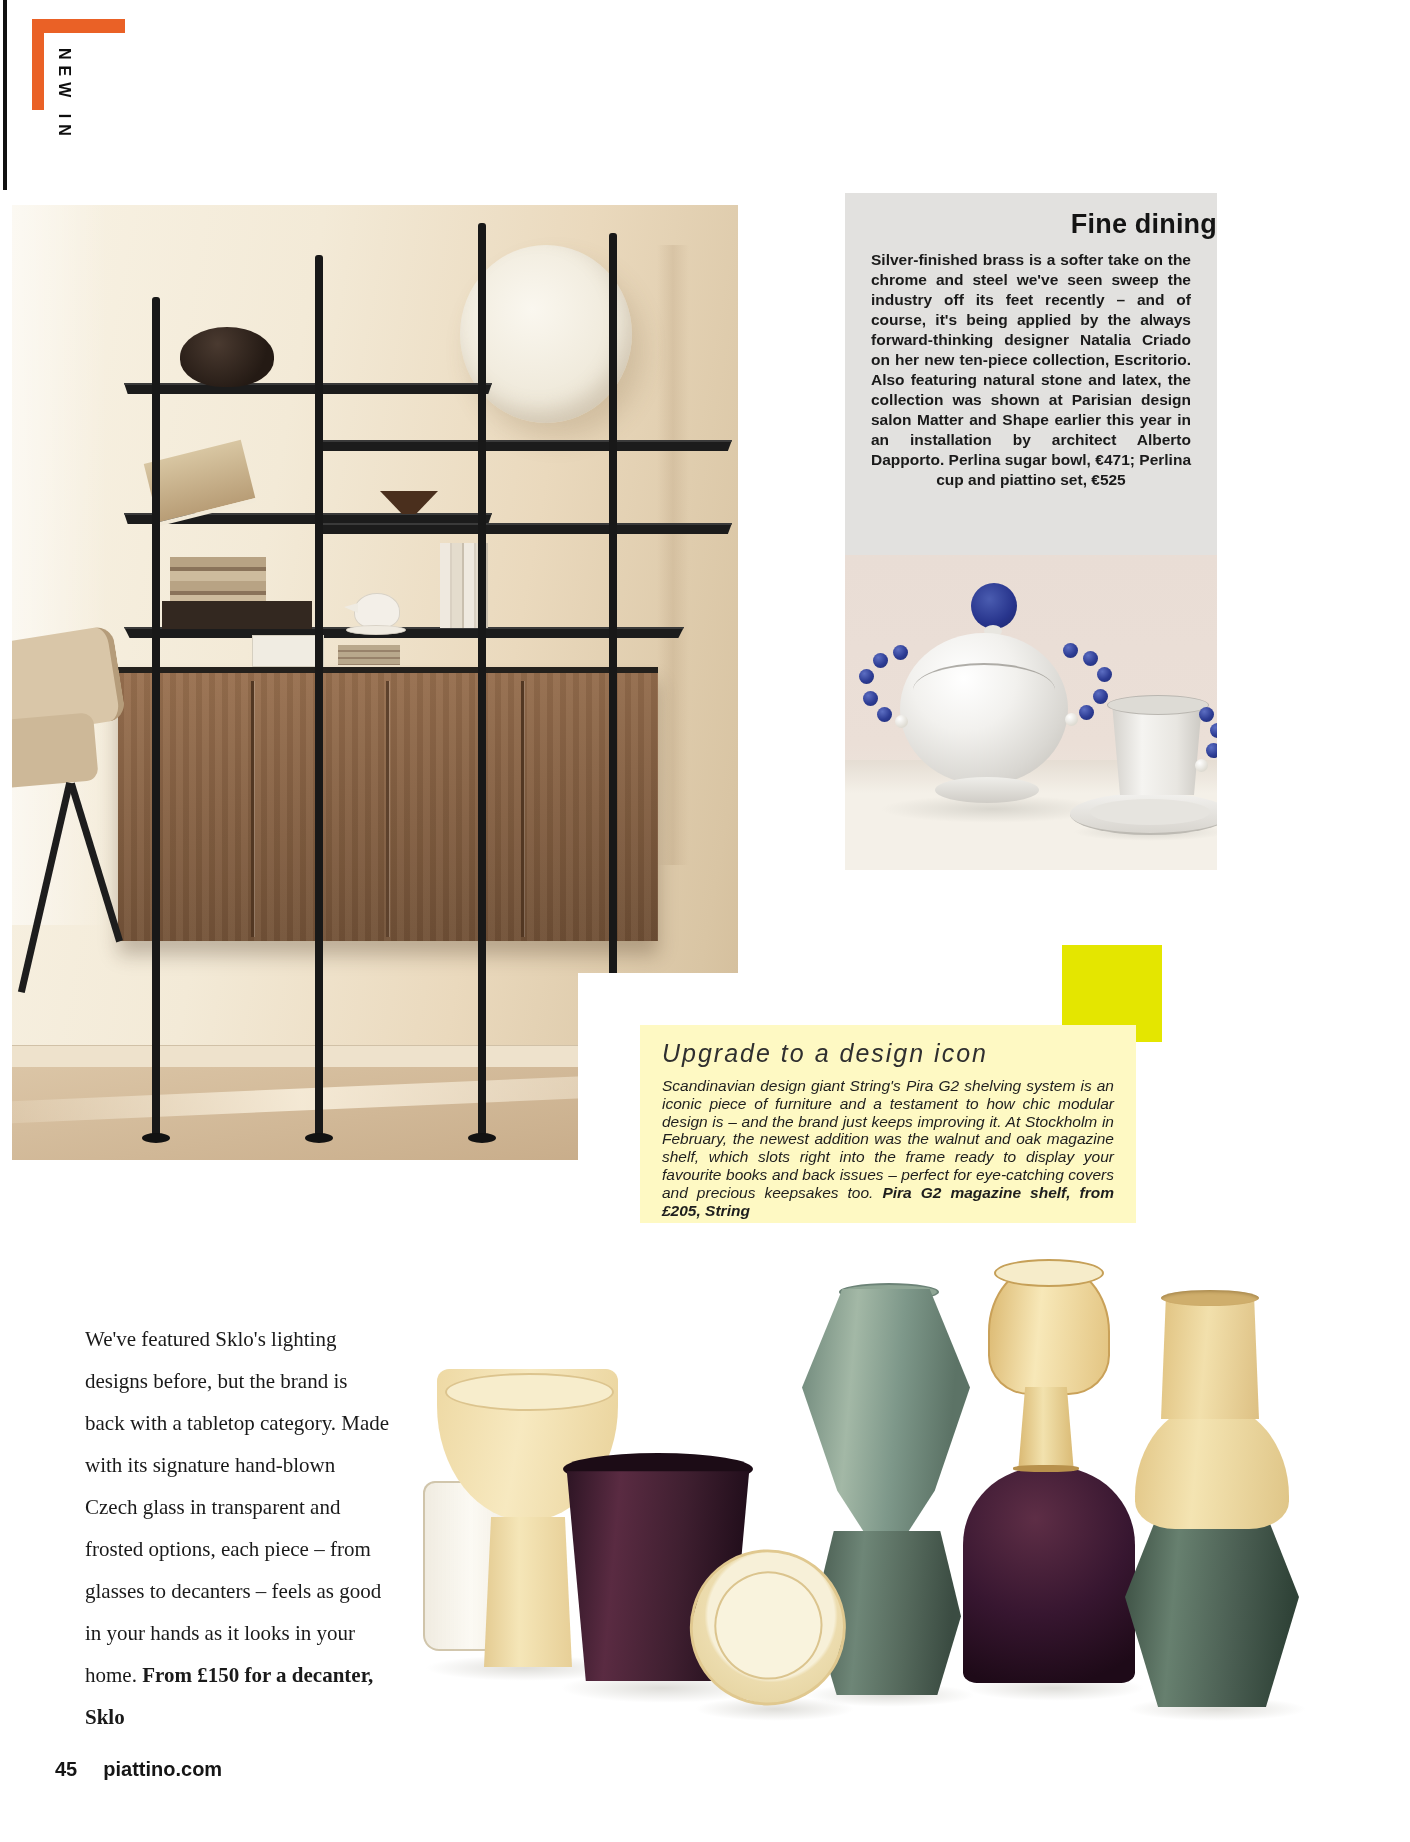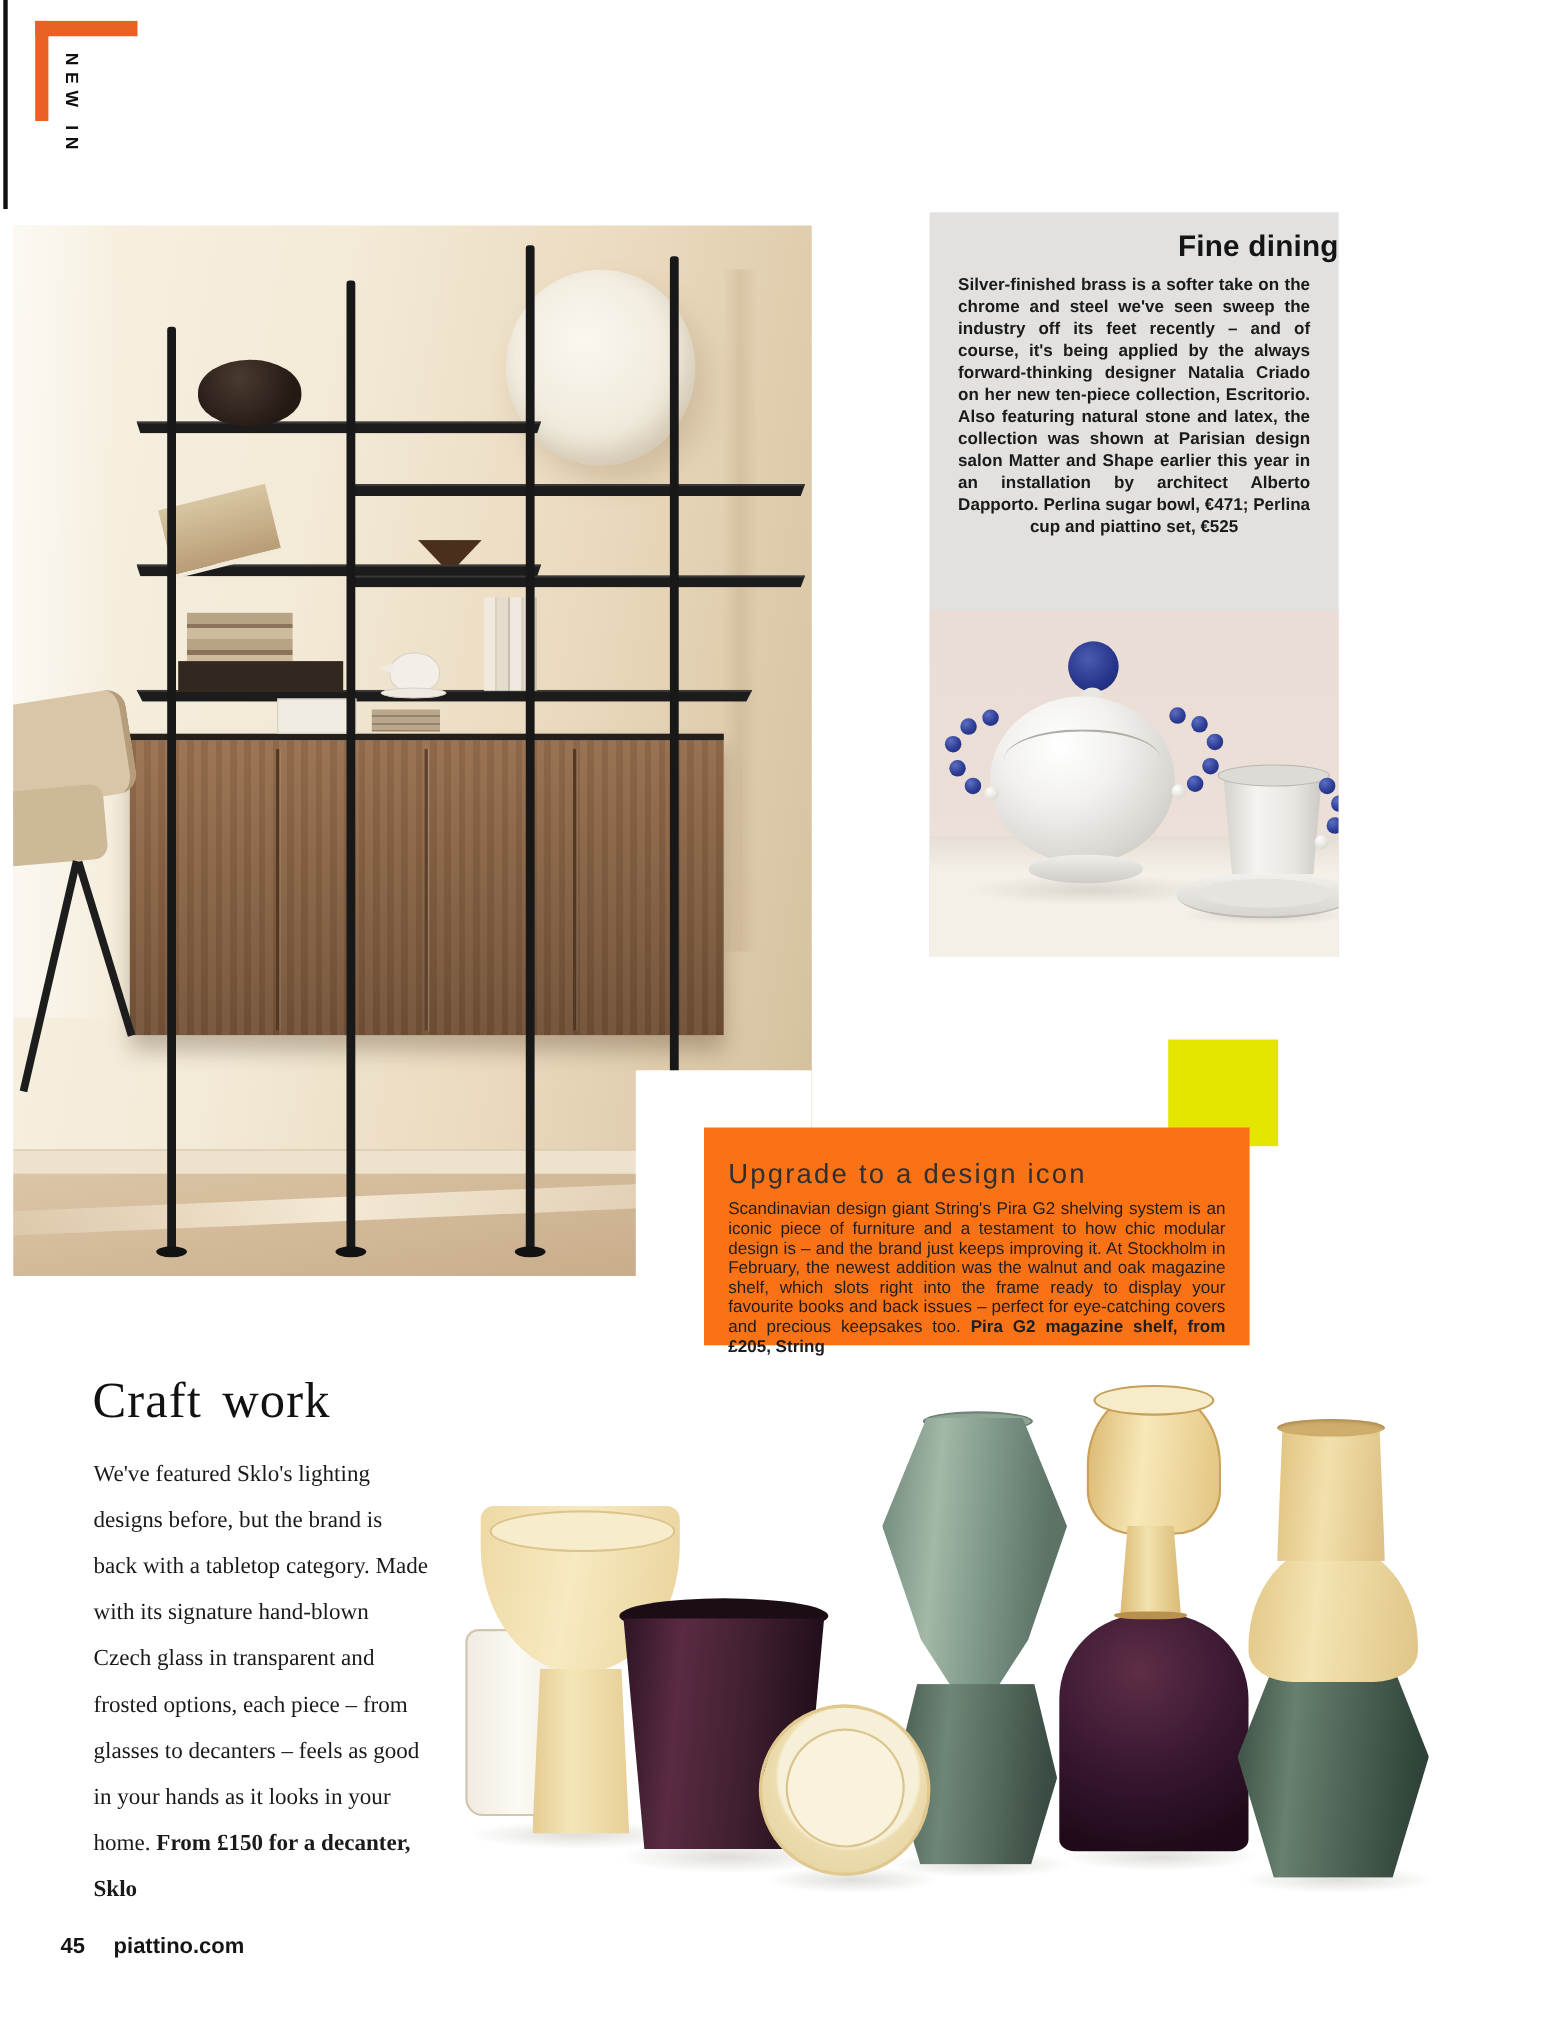--- a/index.html
+++ b/index.html
@@ -31,21 +31,21 @@
            text-align:justify;text-align-last:center;}
   #fd-photo{position:absolute;left:0;top:362px;width:372px;height:315px;overflow:hidden;
             background:linear-gradient(#e9ddd5 0%,#ebdfd7 60%,#ece2da 68%);}
   .bead{position:absolute;width:15px;height:15px;border-radius:50%;
         background:radial-gradient(circle at 35% 30%,#5c6ec2,#2d3c94 55%,#1d2a70);}
   .pearl{position:absolute;width:13px;height:13px;border-radius:50%;
          background:radial-gradient(circle at 35% 30%,#fff,#dedbd2 70%);}
 
   
   #yellow-sq{left:1062px;top:945px;width:100px;height:97px;background:#e4e600;}
-  #up{left:640px;top:1025px;width:496px;height:198px;background:#f97316;padding:28px 22px 0;box-sizing:border-box;}
+  #up{left:640px;top:1025px;width:496px;height:198px;background:#fef9c3;padding:14px 22px 0;box-sizing:border-box;font-style:italic;}
   #up-title{margin:0;font-weight:400;font-size:25px;letter-spacing:2px;color:#2f2f2f;}
   #up-body{margin:9px 0 0;width:452px;font-size:15.5px;line-height:17.8px;color:#1e1e1e;text-align:justify;}
   #up-body b{font-weight:700;}
 
   
   #cw-title{left:84px;top:1246px;font-family:"Liberation Serif",serif;font-size:46px;color:#111;
             letter-spacing:1px;word-spacing:6px;}
   #cw-body{left:85px;top:1318px;width:306px;font-family:"Liberation Serif",serif;font-size:21px;
            line-height:42px;color:#1a1a1a;}
   #cw-body b{font-weight:700;}
@@ -153,21 +153,20 @@
       <div class="pearl" style="left:350px;top:204px;"></div>
     </div>
   </div>
 
   <div class="abs" id="yellow-sq"></div>
   <div class="abs" id="up">
     <h3 id="up-title" class="sans">Upgrade to a design icon</h3>
     <p id="up-body" class="sans"><span>Scandinavian design giant String's Pira G2 shelving system is an iconic piece of furniture and a testament to how chic modular design is – and the brand just keeps improving it. At Stockholm in February, the newest addition was the walnut and oak magazine shelf, which slots right into the frame ready to display your favourite books and back issues – perfect for eye-catching covers and precious keepsakes too. </span><b>Pira G2 magazine shelf, from £205, String</b></p>
   </div>
 
-  <div class="abs" id="cw-title">Craft work</div>
   <div class="abs" id="cw-body"><span>We've featured Sklo's lighting designs before, but the brand is back with a tabletop category. Made with its signature hand-blown Czech glass in transparent and frosted options, each piece – from glasses to decanters – feels as good in your hands as it looks in your home.  </span><b>From £150 for a decanter, Sklo</b></div>
 
   <div class="abs" id="gl">
     <div class="vshadow" style="left:60px;top:420px;width:200px;height:26px;"></div>
     <div class="vshadow" style="left:195px;top:438px;width:205px;height:30px;"></div>
     <div class="vshadow" style="left:330px;top:462px;width:160px;height:24px;"></div>
     <div class="vshadow" style="left:440px;top:448px;width:170px;height:24px;"></div>
     <div class="vshadow" style="left:600px;top:440px;width:180px;height:26px;"></div>
     <div class="vshadow" style="left:762px;top:462px;width:180px;height:24px;"></div>
 

